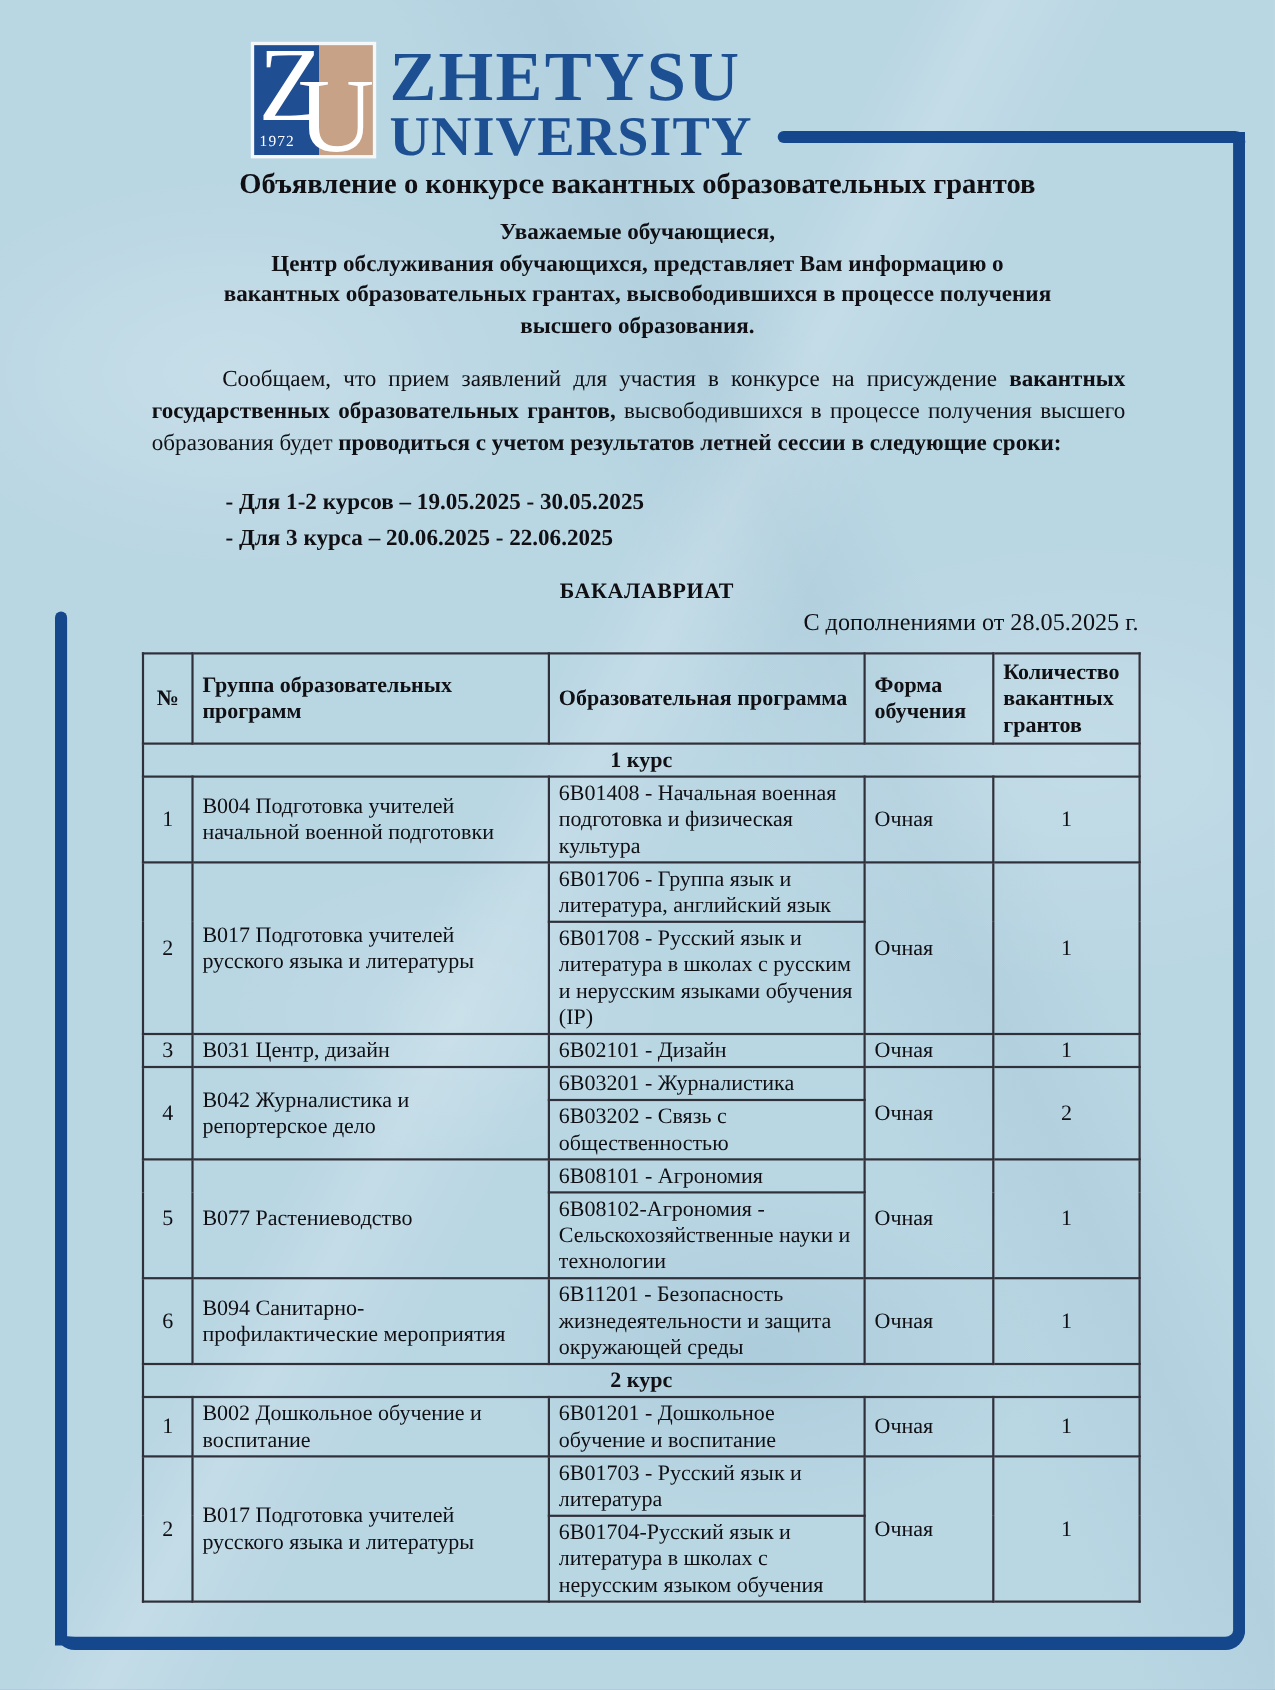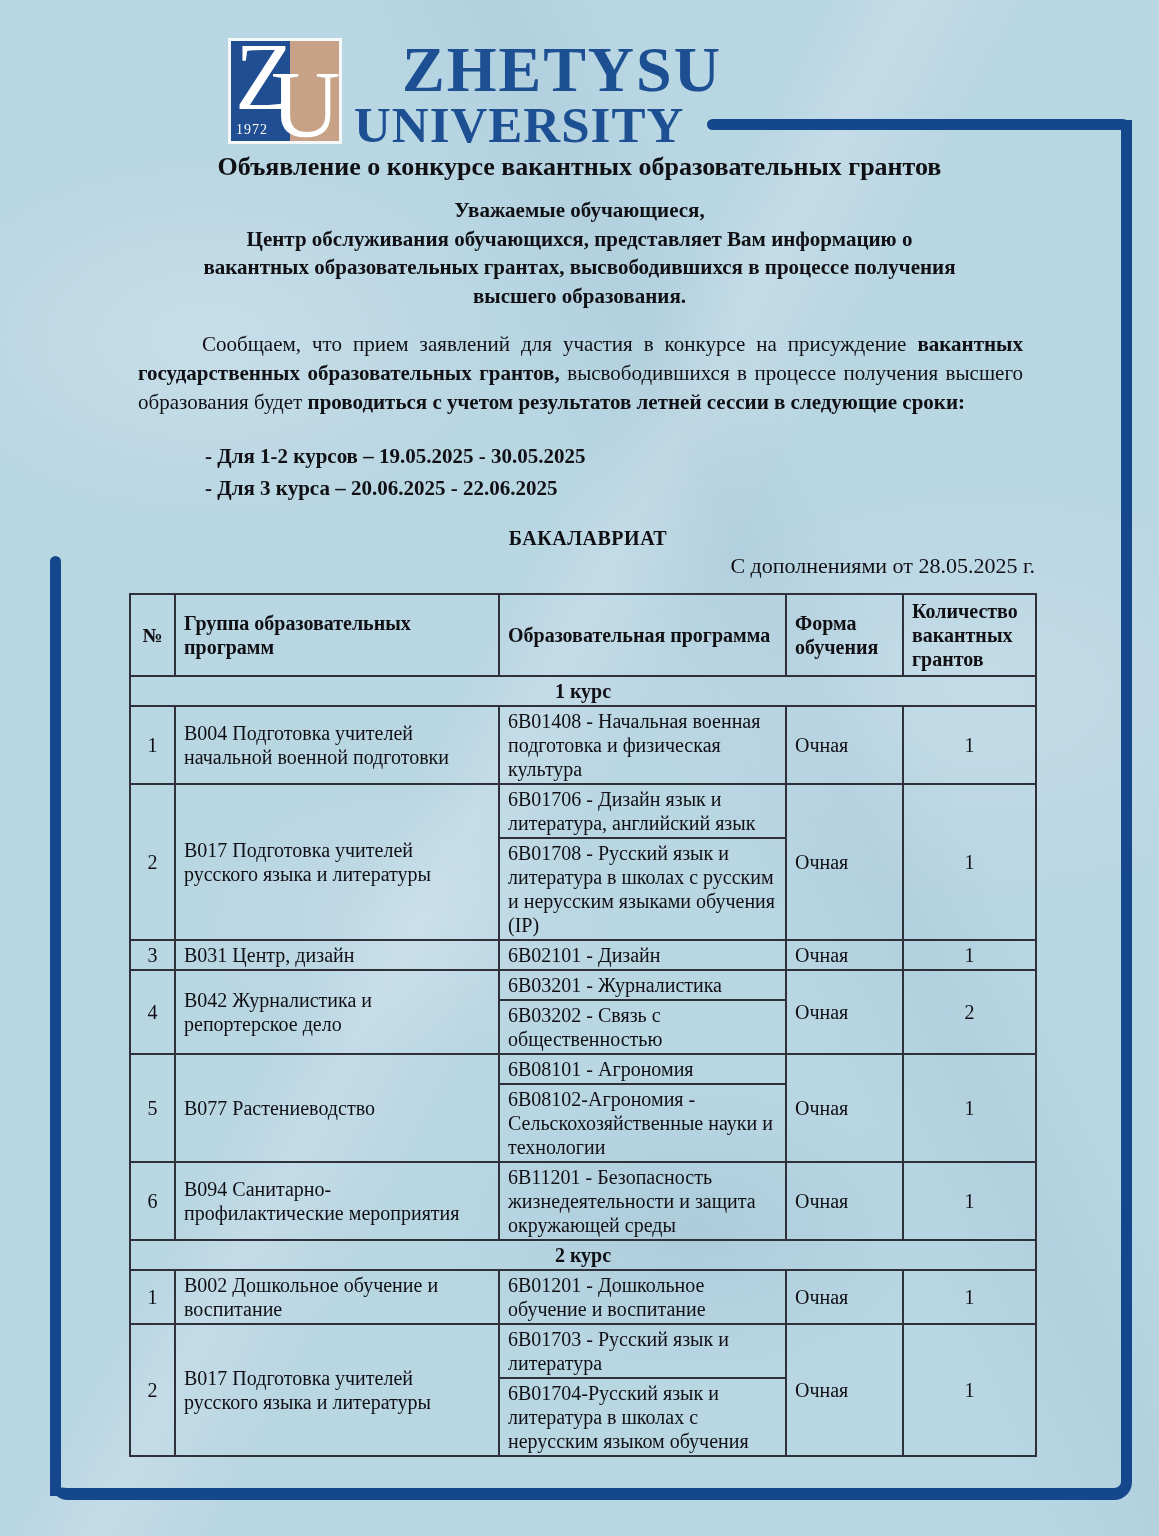--- a/index.html
+++ b/index.html
@@ -56,21 +56,21 @@
   }
   .logo-u {
     position:absolute; left:40px; top:16px;
     font-size:96px; line-height:1; color:#ffffff; font-weight:400;
   }
   .logo-year {
     position:absolute; left:5px; bottom:3px;
     font-size:14px; color:#ffffff; letter-spacing:1px;
   }
   .logo-text { margin-left:12px; color:#1d4f93; white-space:nowrap; }
-  .logo-name1 { font-size:64px; line-height:1.0; font-weight:600; letter-spacing:2px;margin-left:48px; }
+  .logo-name1 { font-size:64px; line-height:1.0; font-weight:600; letter-spacing:2px; }
   .logo-name2 { font-size:51px; line-height:1.0; font-weight:600; letter-spacing:1px; margin-top:-2px; }
 
   
   .doc-title {
     position:absolute; left:60px; right:60px; top:152px;
     text-align:center; font-size:26px; font-weight:bold;
   }
   .greeting {
     position:absolute; left:80px; right:80px; top:196px;
     text-align:center; font-size:21px; font-weight:bold; line-height:28.5px;
@@ -180,21 +180,21 @@
         <tr>
           <td class="cell-num">1</td>
           <td class="cell-group">B004 Подготовка учителей начальной военной подготовки</td>
           <td class="cell-program">6B01408 - Начальная военная  подготовка и физическая культура</td>
           <td class="cell-form">Очная</td>
           <td class="cell-count">1</td>
         </tr>
         <tr>
           <td class="cell-num" rowspan="2">2</td>
           <td class="cell-group" rowspan="2">B017 Подготовка учителей русского языка и литературы</td>
-          <td class="cell-program">6B01706 - Дизайн язык и литература, английский язык</td>
+          <td class="cell-program">6B01706 - Группа язык и литература, английский язык</td>
           <td class="cell-form" rowspan="2">Очная</td>
           <td class="cell-count" rowspan="2">1</td>
         </tr>
         <tr>
           <td class="cell-program">6B01708 - Русский язык и литература в школах с русским и нерусским языками обучения (IP)</td>
         </tr>
         <tr>
           <td class="cell-num">3</td>
           <td class="cell-group">B031 Центр, дизайн</td>
           <td class="cell-program">6B02101 - Дизайн</td>

